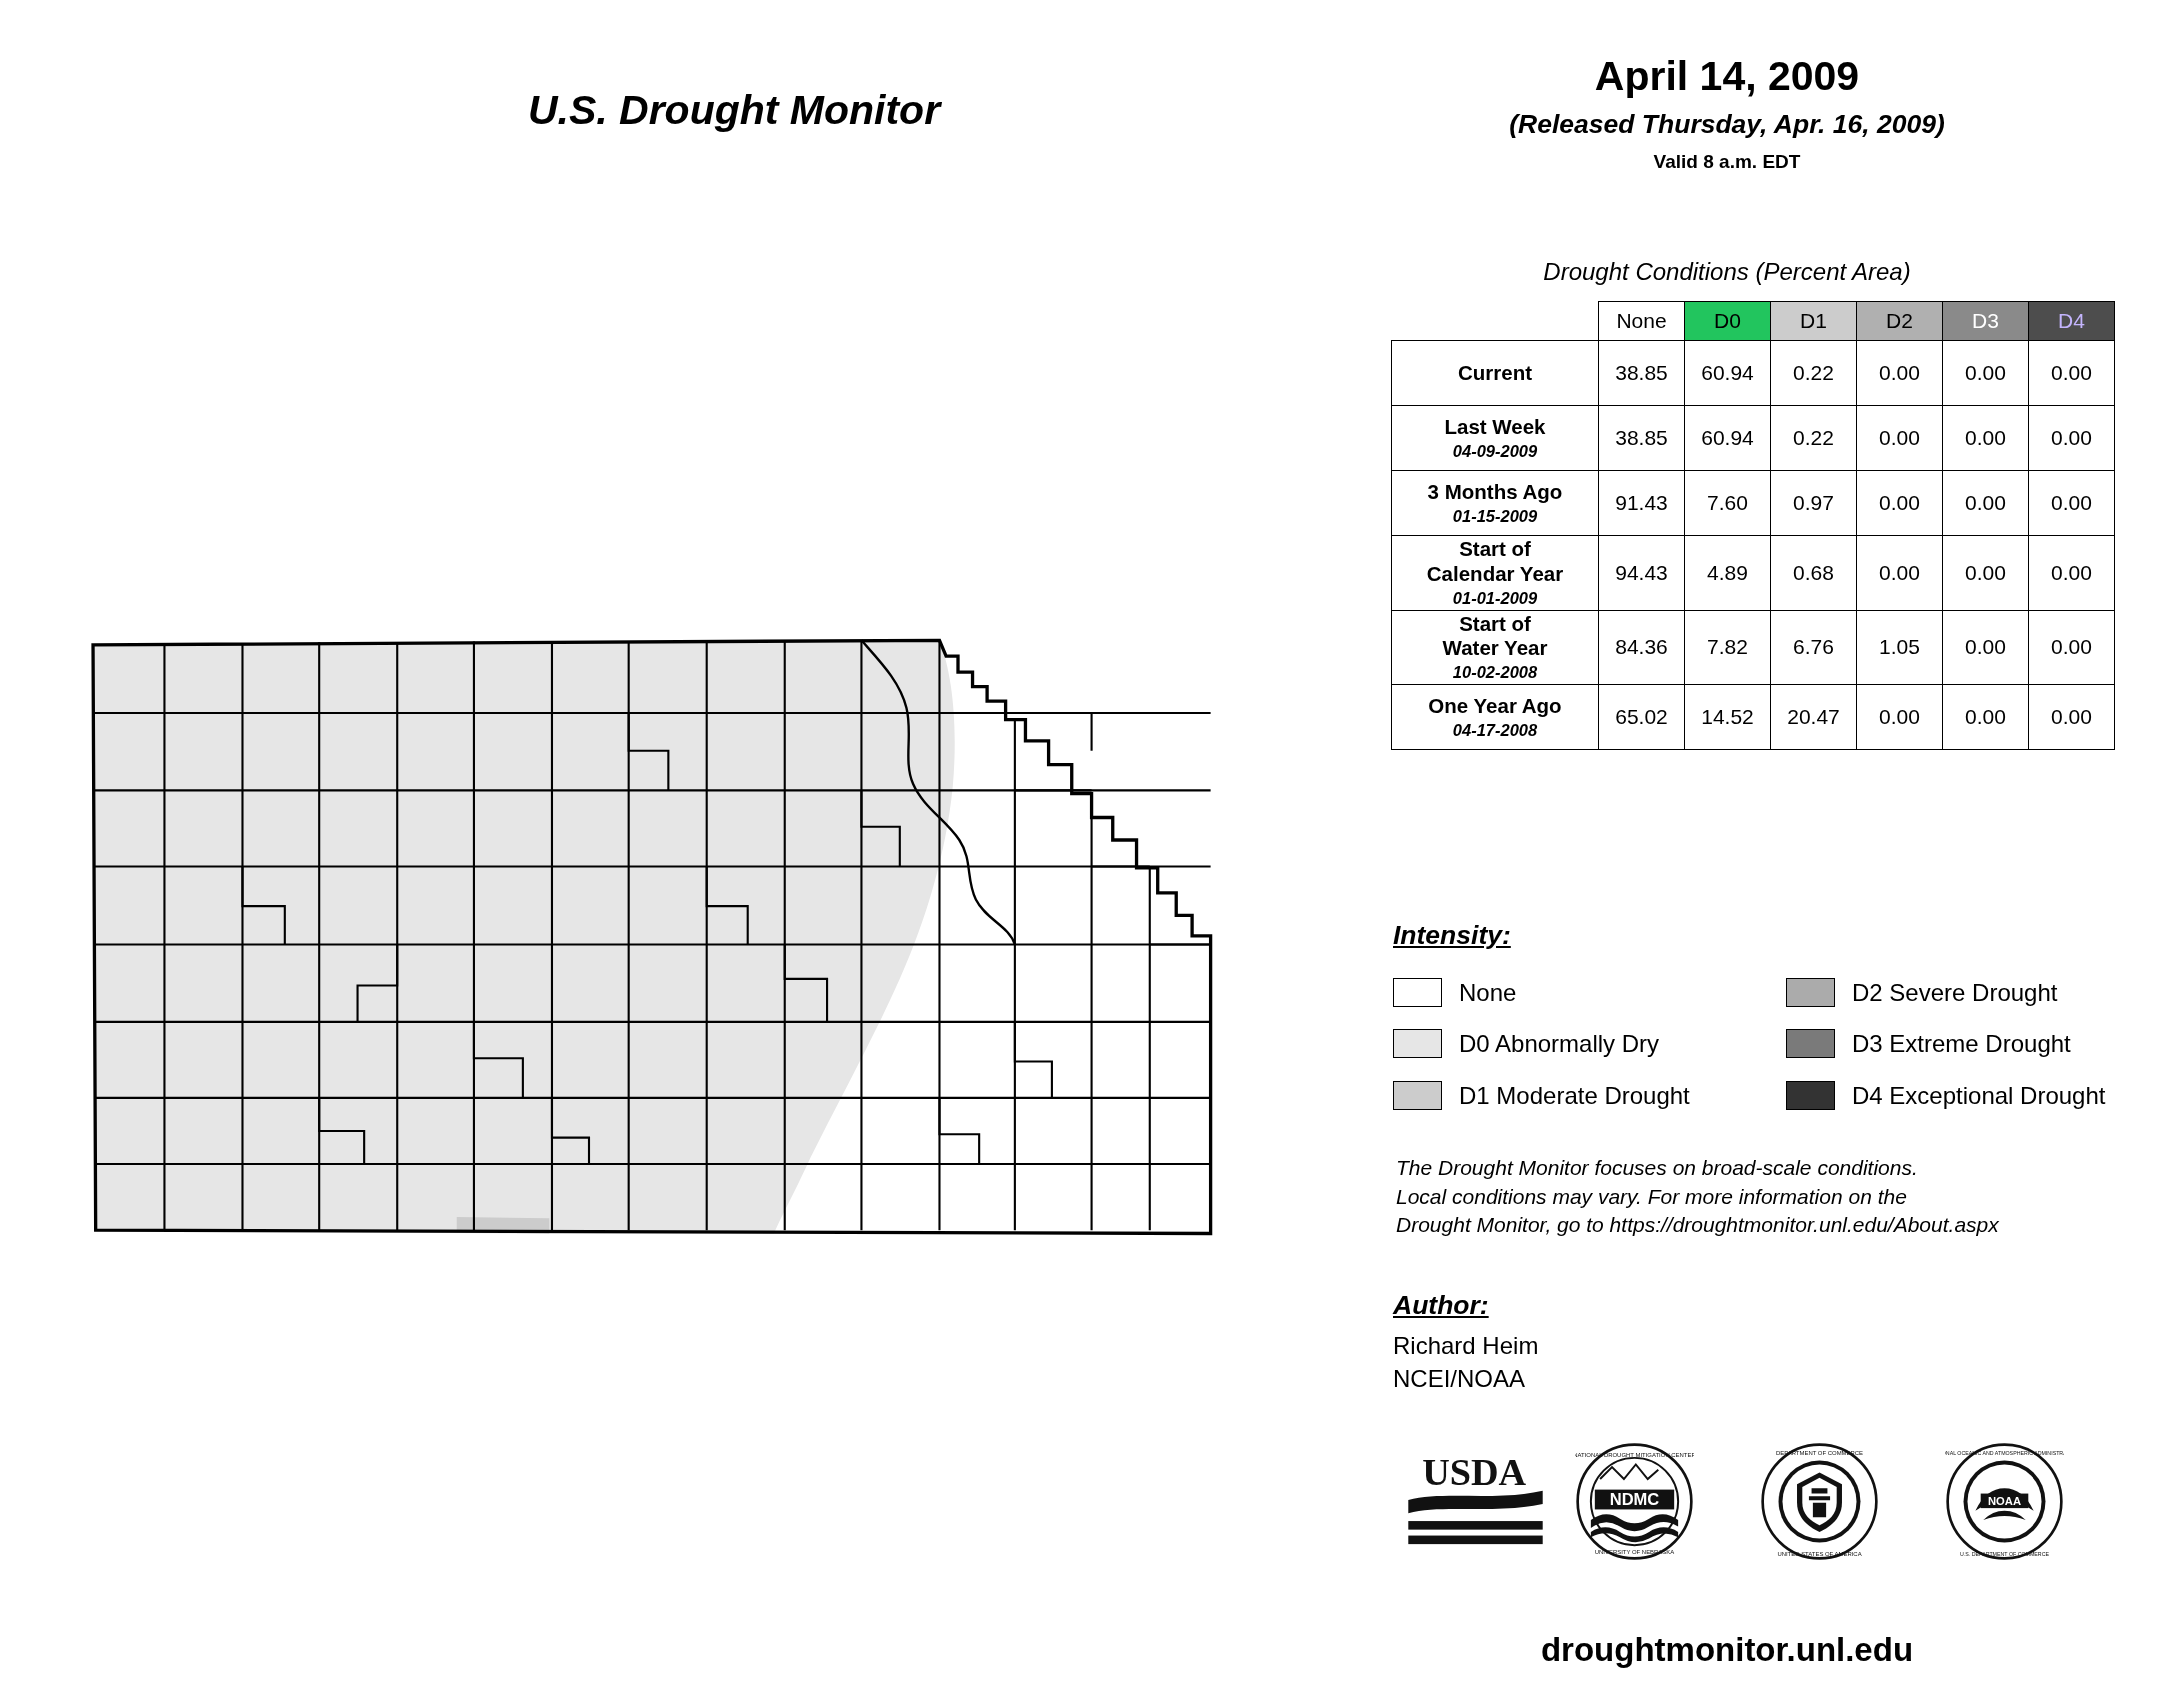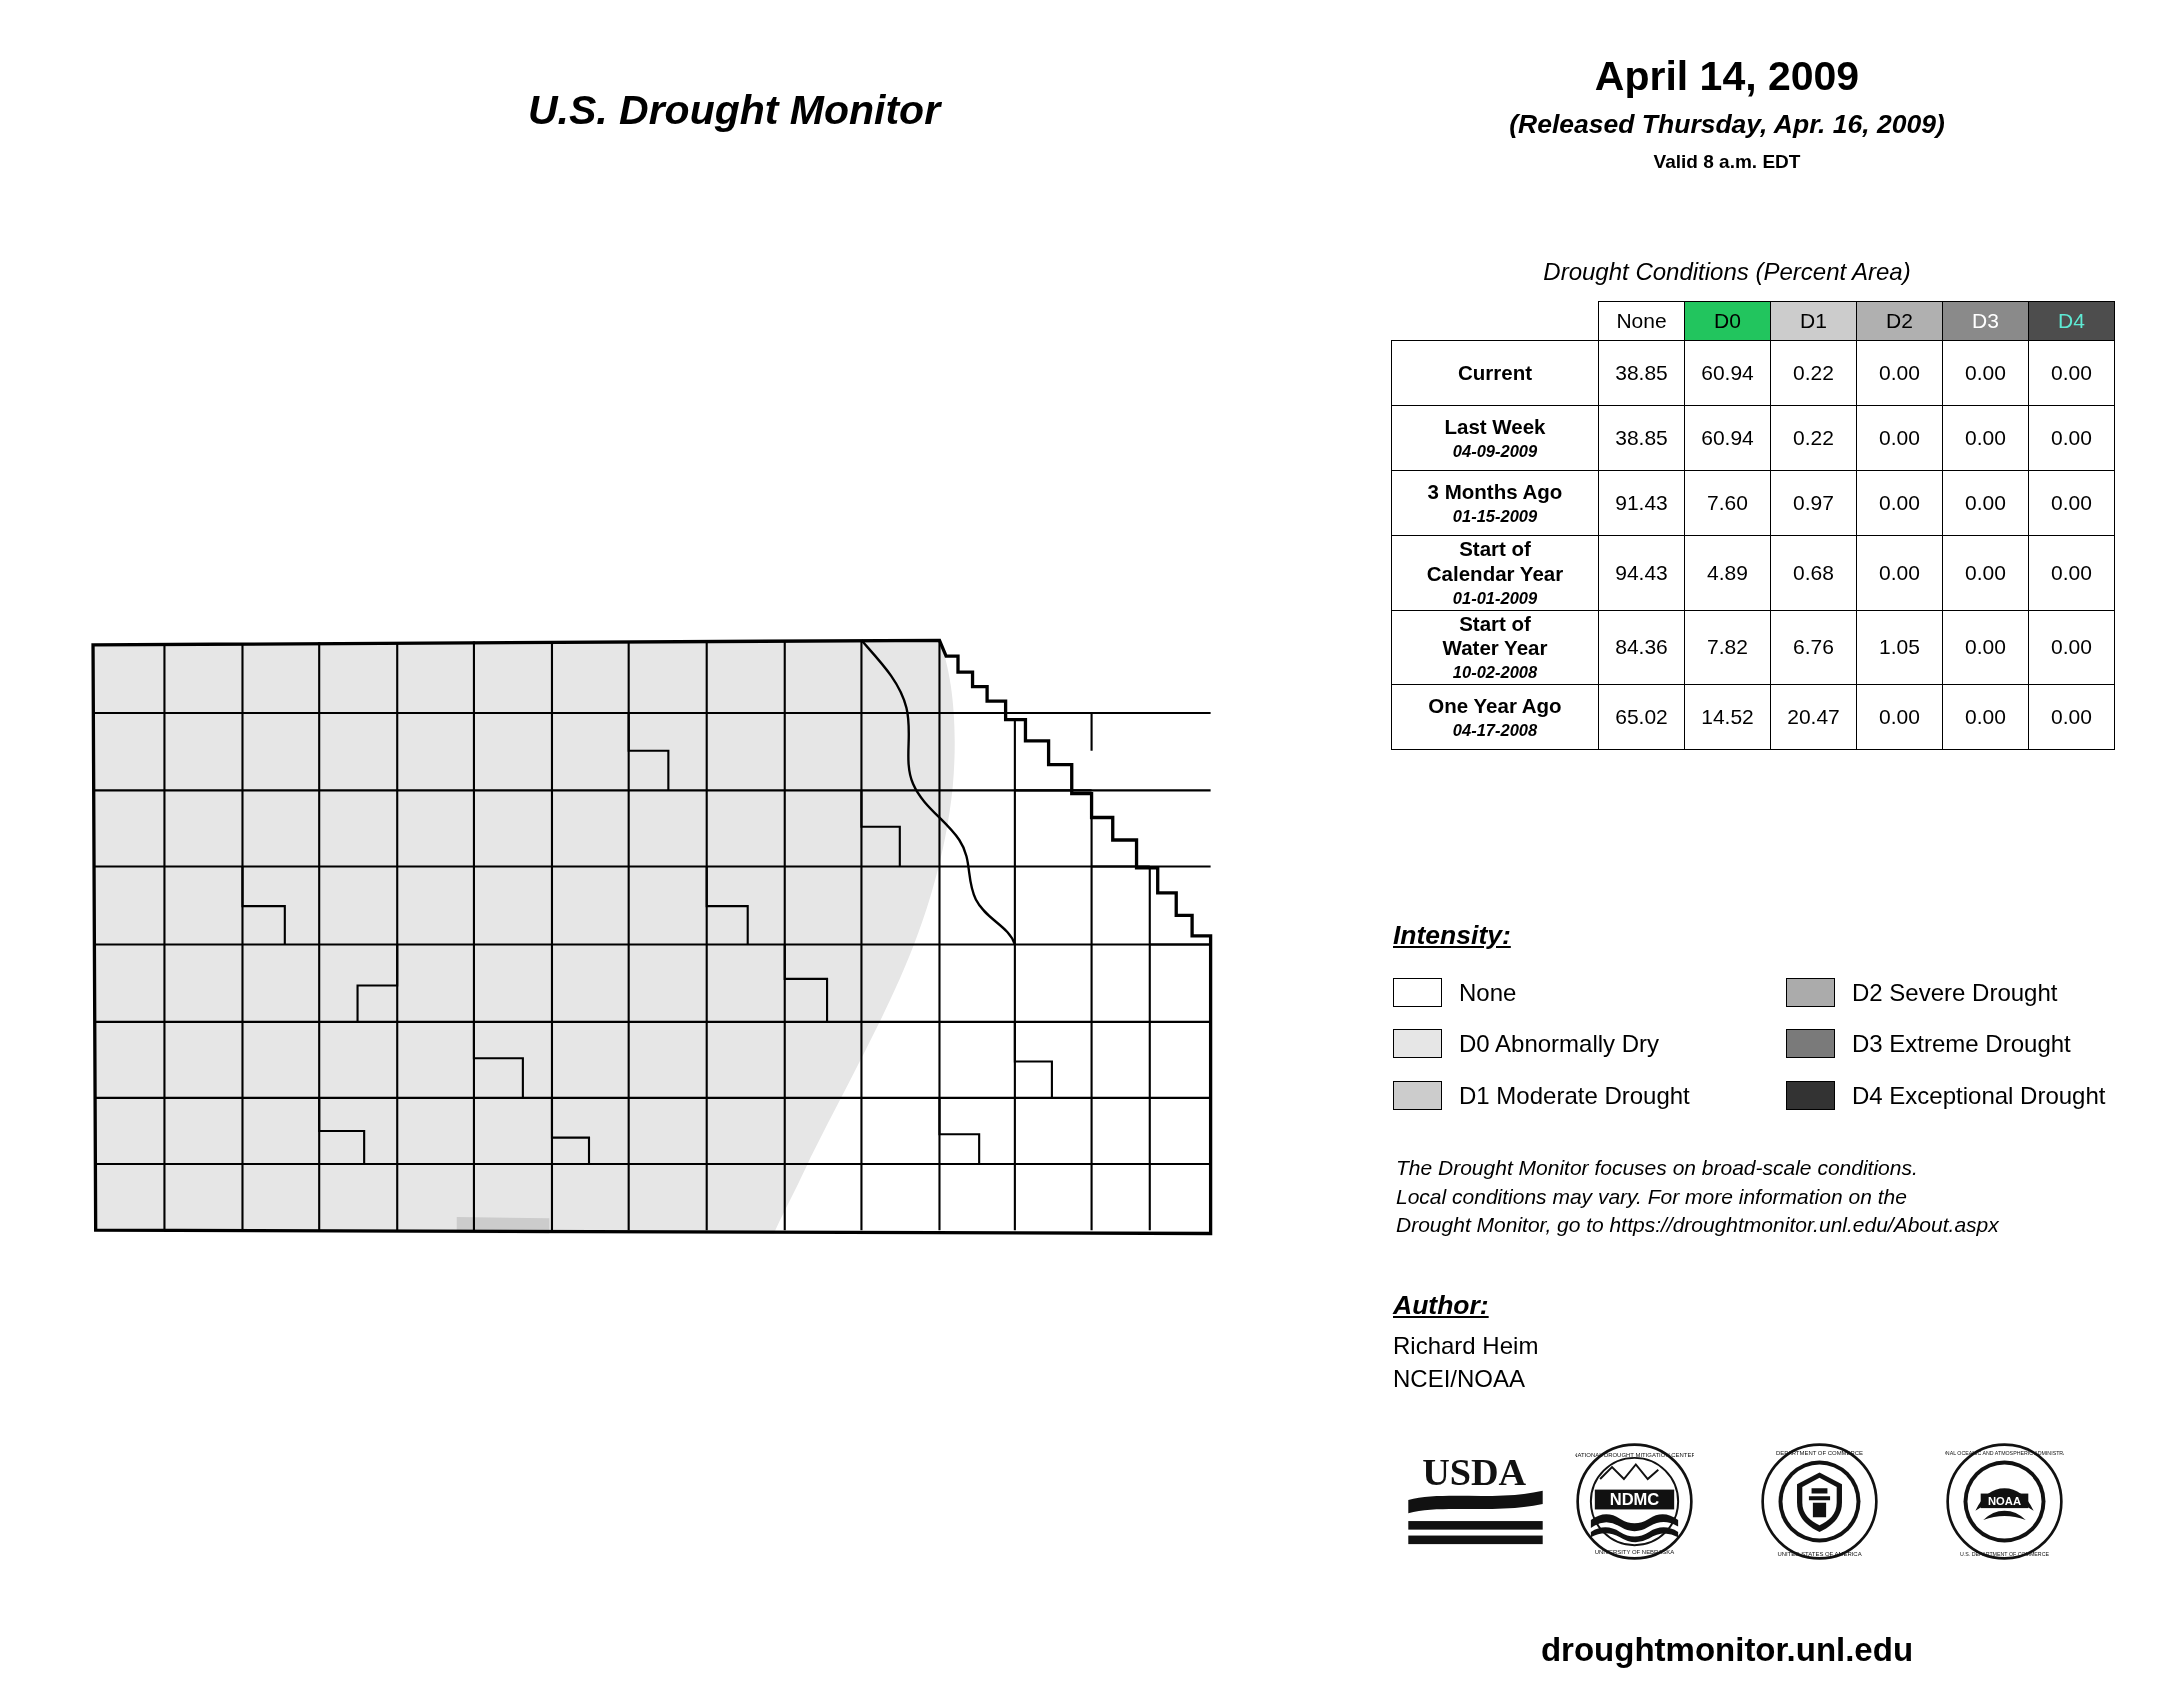--- a/index.html
+++ b/index.html
@@ -121,21 +121,21 @@
   #cond-table tbody td.val {
     width: 85px;
     height: 64px;
     font-size: 21px;
   }
   .hdr-none { background: #ffffff; }
   .hdr-d0 { background: #22c55e; }
   .hdr-d1 { background: #cccccc; }
   .hdr-d2 { background: #b0b0b0; }
   .hdr-d3 { background: #8a8a8a; color: #ffffff; }
-  .hdr-d4 { background: #4d4d4d; color: #5eead4; }
+  .hdr-d4 { background: #4d4d4d; color: #c4b5fd; }
 
   
   #intensity-label {
     position: absolute;
     left: 1393px;
     top: 920px;
     font-size: 26.5px;
     font-style: italic;
     font-weight: bold;
     text-decoration: underline;

